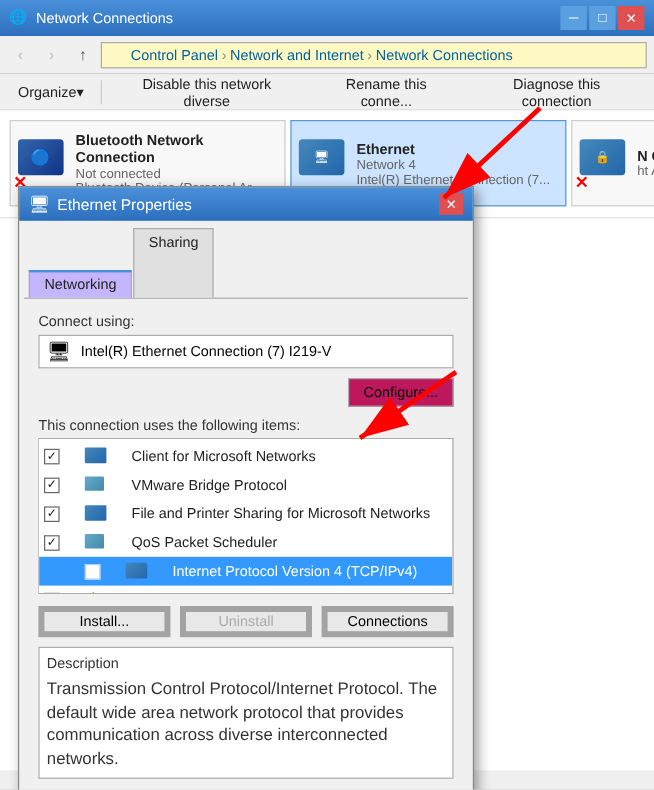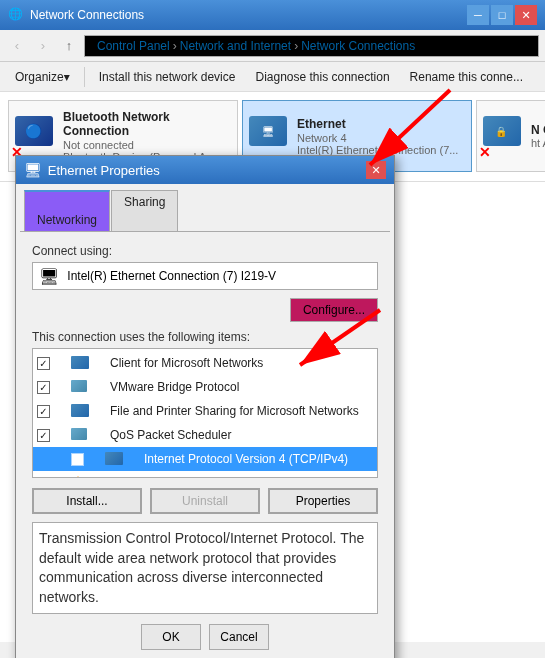--- a/index.html
+++ b/index.html
@@ -81,24 +81,24 @@
       color: #555;
       font-size: 13px;
       border-radius: 2px;
     }
     .nav-btn.disabled { color: #bbb; cursor: default; }
 
     .address-path {
       display: flex;
       align-items: center;
       flex: 1;
-      background: #000000;
+      background: #fef9c3;
       border: 1px solid #aaa;
       height: 22px;
-      padding: 0 12px;
+      padding: 0 24px;
       font-size: 12px;
       gap: 3px;
       overflow: hidden;
     }
     .path-sep { color: #888; }
     .path-link { color: #0060a0; text-decoration: none; cursor: pointer; }
 
     
     .toolbar {
       background: #f0f0f0;
@@ -235,24 +235,25 @@
     .dialog-tab {
       padding: 4px 12px;
       background: #e0e0e0;
       border: 1px solid #aaa;
       border-bottom: none;
       cursor: pointer;
       font-size: 12px;
       color: #222;
     }
     .dialog-tab.active {
-      background: #8b5cf6;
+      background: #c4b5fd;
       border-top: 2px solid #4a90d9;
-      padding-top: 21px;
+      padding-top: 3px;
       font-weight: normal;
+      margin-top: 35px;
     }
 
     
     .dialog-content {
       padding: 12px;
       border-top: 1px solid #aaa;
       margin: 0 4px;
     }
 
     .connect-using-label {
@@ -372,21 +373,21 @@
     .iun-row {
       display: flex;
       gap: 8px;
       margin-top: 10px;
       margin-bottom: 8px;
     }
     .iun-btn {
       flex: 1;
       height: 26px;
       background: #e8e8e8;
-      border: 2px solid #a3a3a3;
+      border: 5px solid #a3a3a3;
       cursor: pointer;
       font-size: 12px;
       display: flex;
       align-items: center;
       justify-content: center;
     }
     .iun-btn.disabled { color: #aaa; cursor: default; }
 
     .description-box {
       border: 1px solid #aaa;
@@ -463,23 +464,23 @@
       <span class="path-link">Network Connections</span>
     </div>
   </div>
 
   <div class="toolbar">
     <button class="tool-btn">
       <span>Organize</span>
       <span>▾</span>
     </button>
     <div class="tool-sep"></div>
-    <button class="tool-btn">Install this network device</button>
+    <button class="tool-btn">Disable this network diverse</button>
+    <button class="tool-btn">Rename this conne...</button>
     <button class="tool-btn">Diagnose this connection</button>
-    <button class="tool-btn">Rename this conne...</button>
   </div>
 
   <div class="network-area">
 
     <div class="net-card">
       <div class="net-card-icon">
         <div class="net-icon-bt">🔵</div>
         <span class="net-card-x">✕</span>
       </div>
       <div class="net-card-info">
@@ -585,24 +586,25 @@
               <div class="item-icon-triangle"></div>
             </div>
             <span class="item-label">SoftEther Lightweight Network Protocol</span>
           </li>
         </ul>
     </div>
 
     <div class="iun-row">
       <button class="iun-btn">Install...</button>
       <button class="iun-btn disabled">Uninstall</button>
-      <button class="iun-btn">Properties</button>
+      <button class="iun-btn">Connections</button>
     </div>
 
     <div class="description-box">
+      <div class="desc-label">Description</div>
       <div class="desc-text">Transmission Control Protocol/Internet Protocol. The default wide area network protocol that provides communication across diverse interconnected networks.</div>
     </div>
 
     <div class="ok-cancel-row">
       <button class="ok-cancel-btn">OK</button>
       <button class="ok-cancel-btn">Cancel</button>
     </div>
   </div>
 </div>
 

